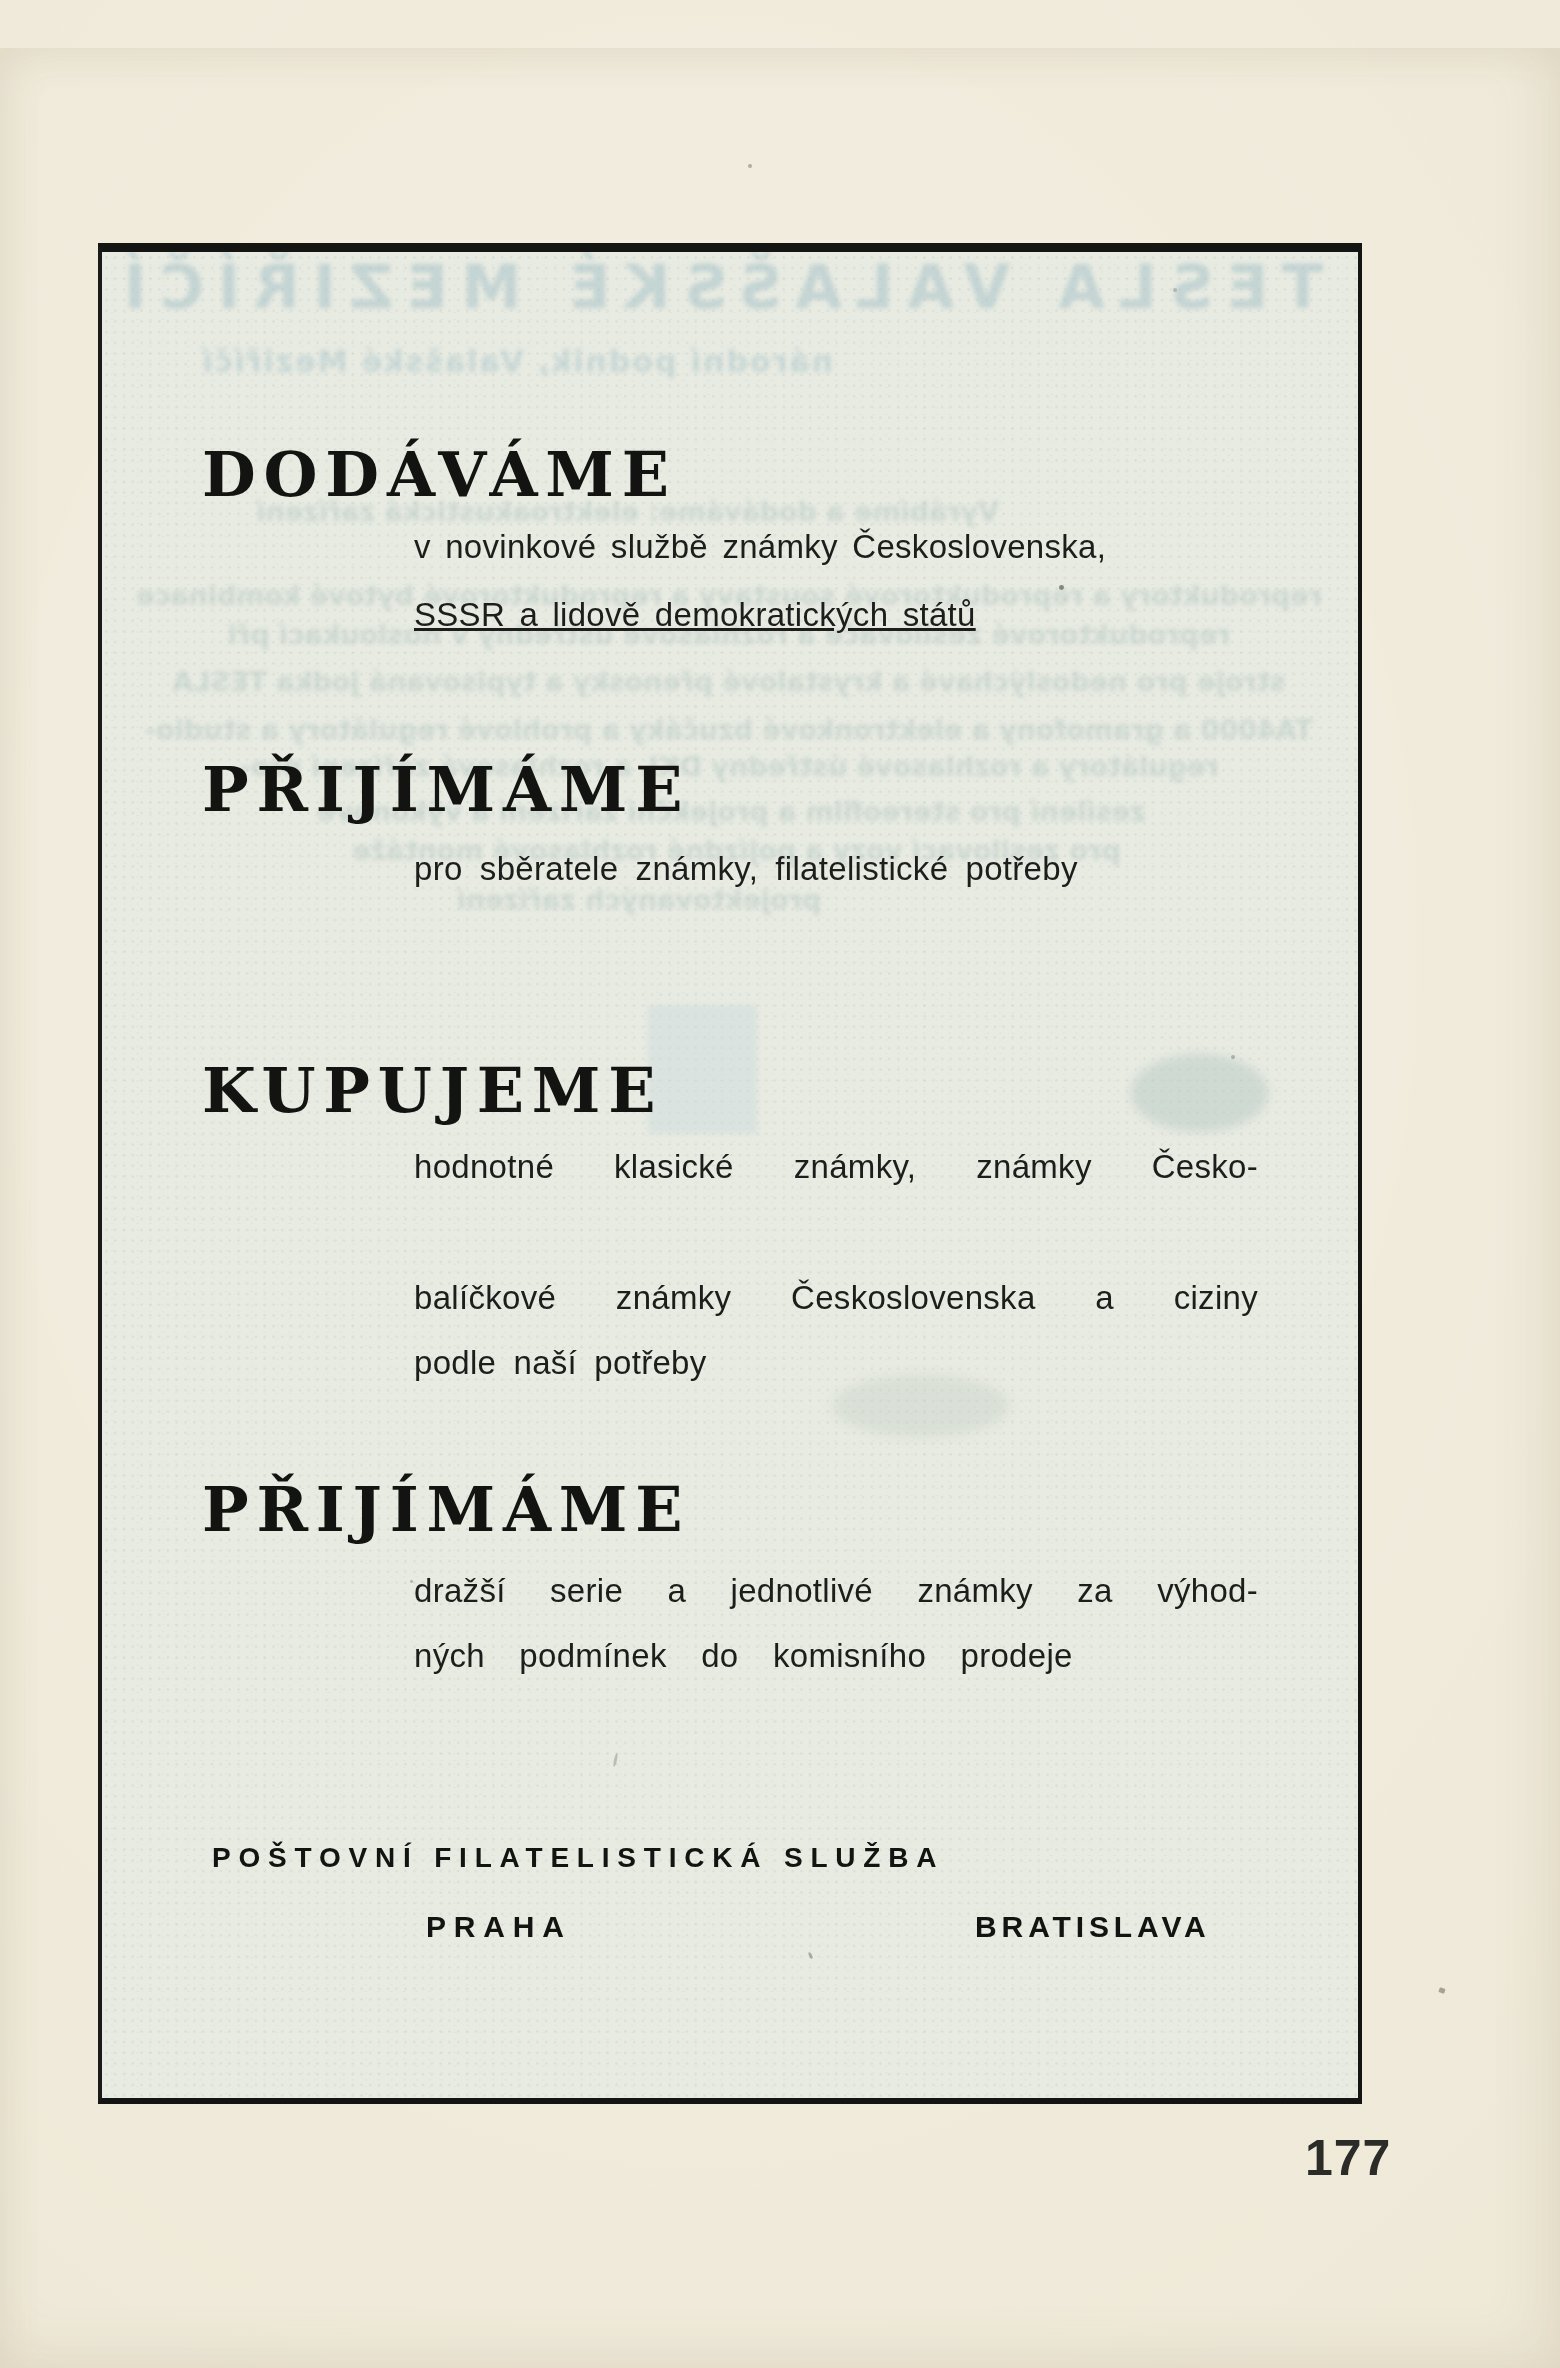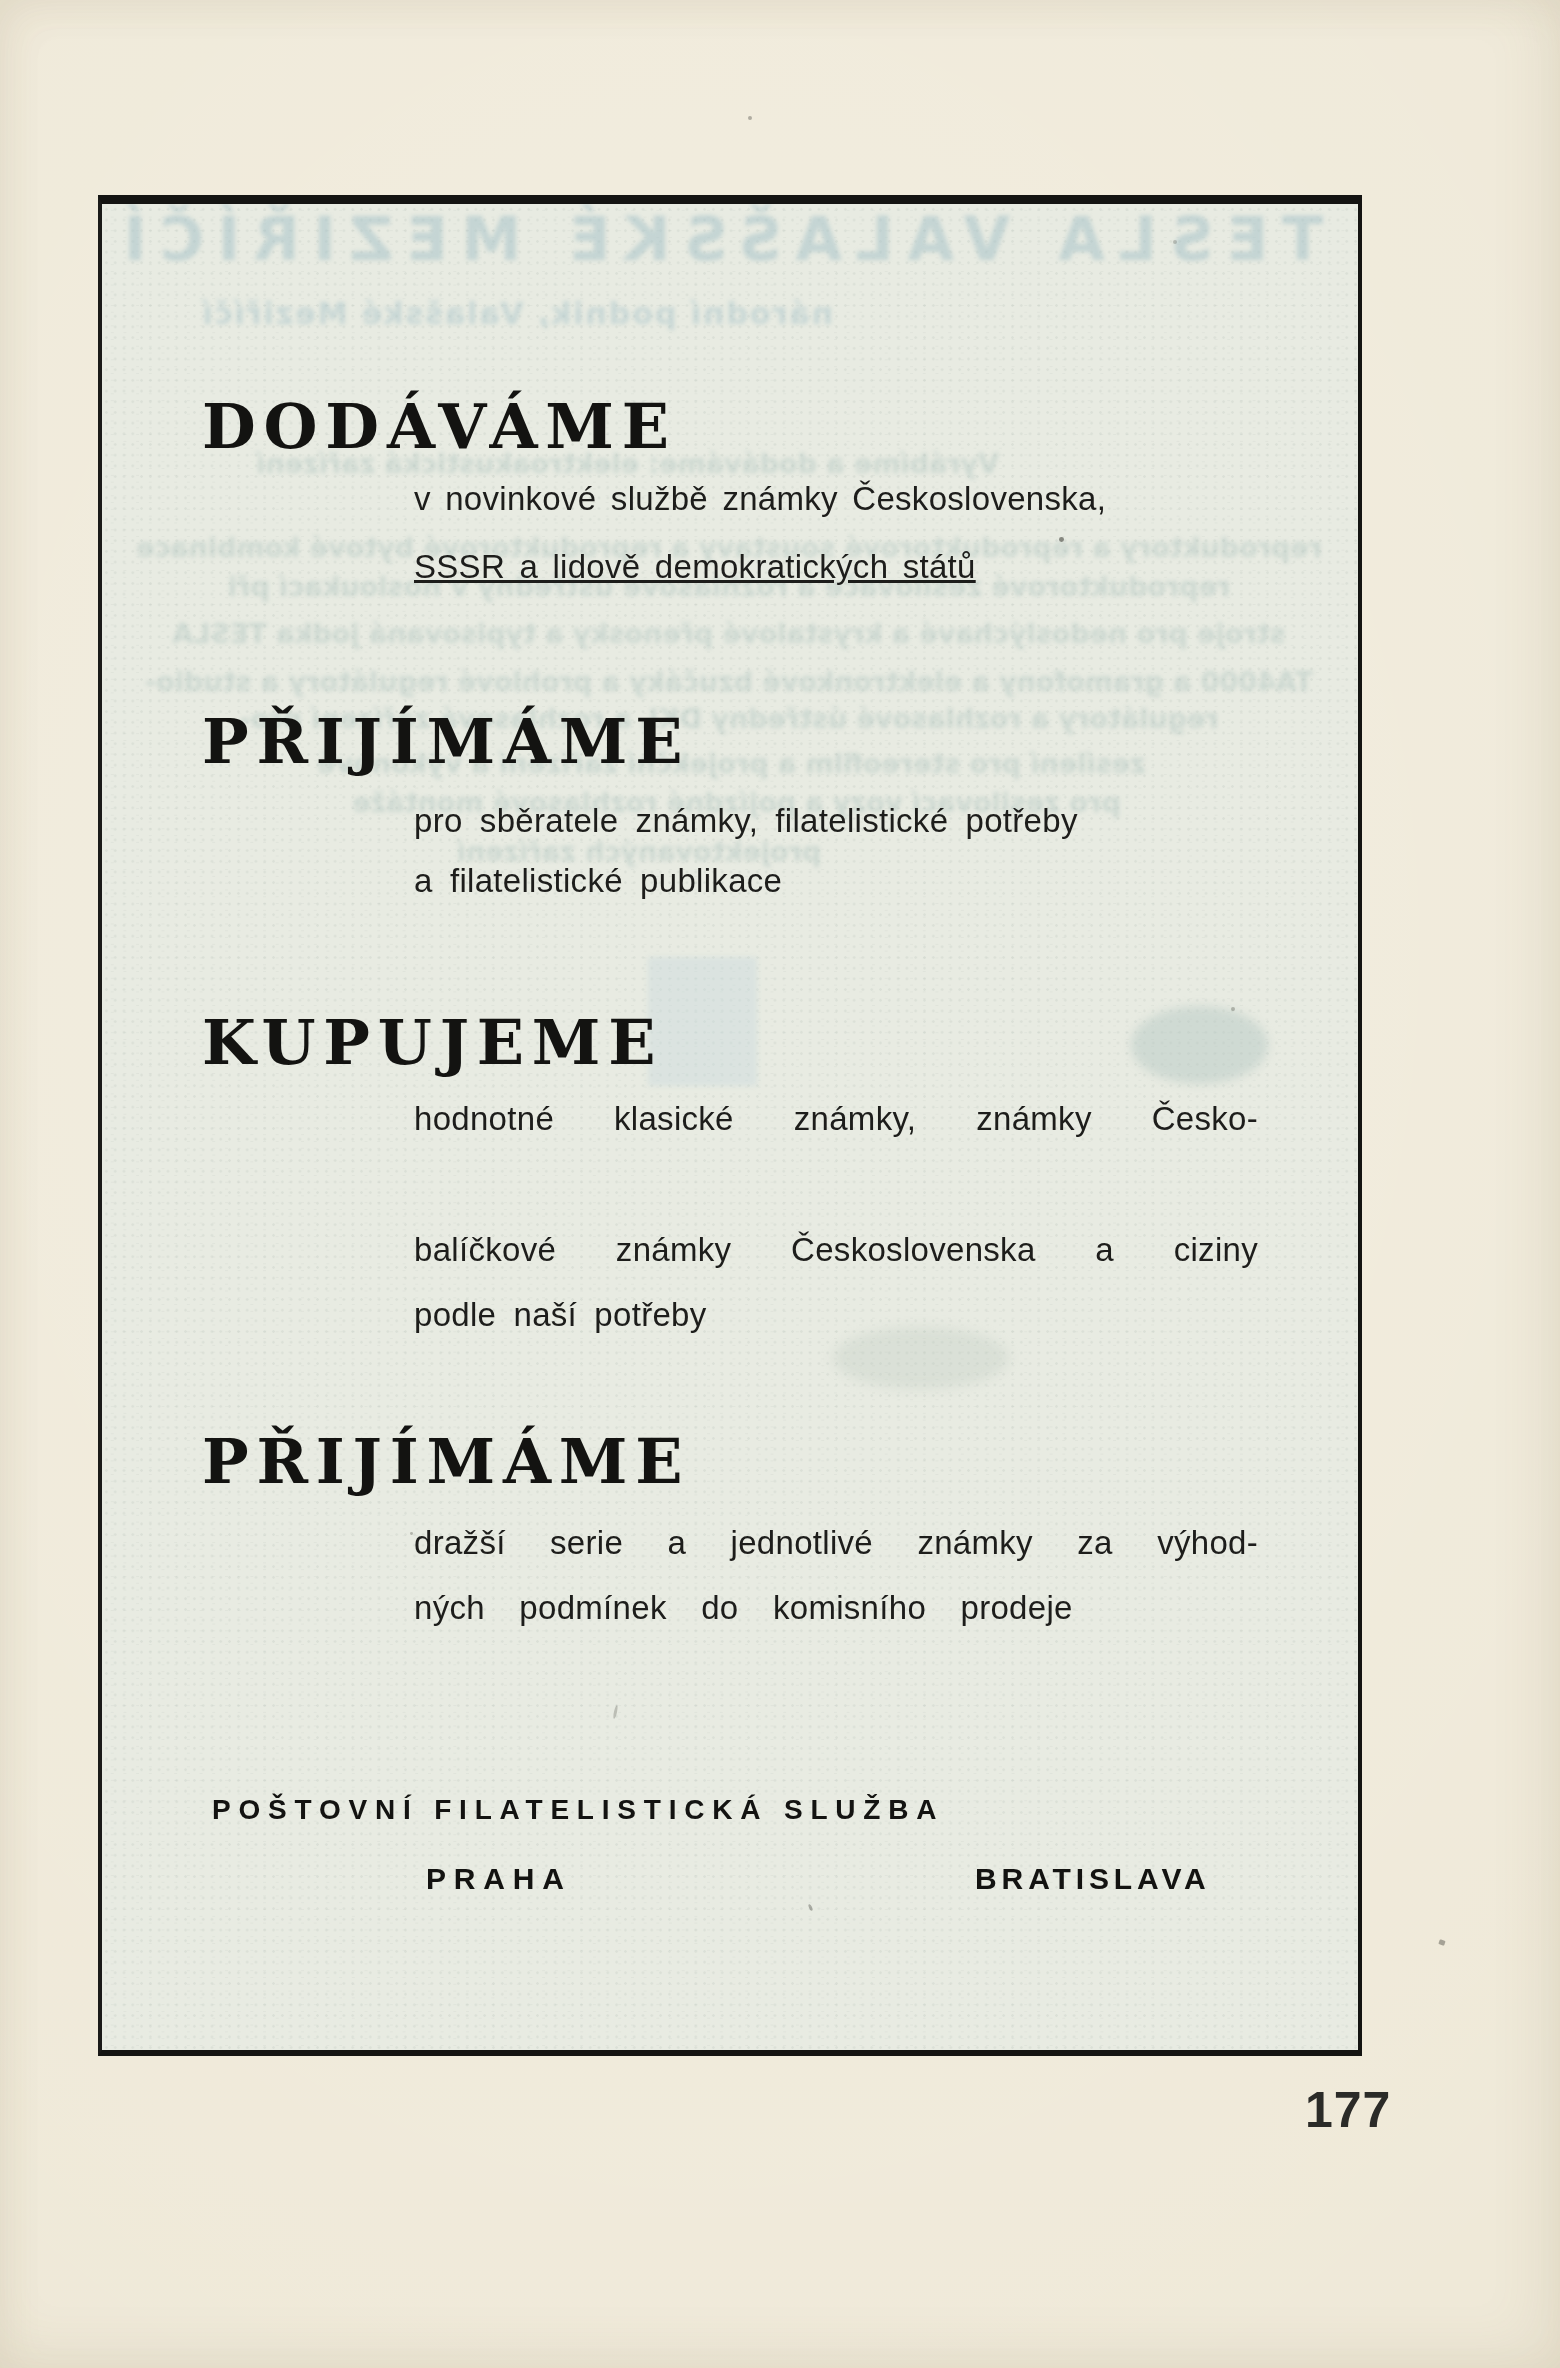--- a/index.html
+++ b/index.html
@@ -5,21 +5,21 @@
   html,body{margin:0;padding:0;}
   body{
     width:1560px;height:2369px;position:relative;overflow:hidden;
     background:
       radial-gradient(ellipse 140% 120% at 45% 40%, rgba(255,255,255,.25), rgba(0,0,0,0) 60%),
       #efe9d8;
     font-family:"Liberation Sans", sans-serif;
     color:#161616;
   }
   .scan{position:absolute;inset:0;
-    box-shadow:inset -13.7px -11.7px 59px rgba(120,100,55,.10), inset 9.8px 7.8px 39px rgba(120,100,55,.06);}
+    box-shadow:inset -13.7px -11.7px 59px rgba(120,100,55,.10), inset 9.8px 7.8px 39px rgba(120,100,55,.06);margin-top:48px;}
   
   .ad-box{
     position:absolute;left:98px;top:195px;width:1264px;height:1861px;
     box-sizing:border-box;
     border-top:9.8px solid #141412;
     border-left:4.9px solid #1a1a18;
     border-right:4.9px solid #141412;
     border-bottom:6.8px solid #141412;
     background:
       radial-gradient(rgba(110,130,122,.10) 1px, transparent 1.4px),
@@ -128,21 +128,20 @@
     <div class="ghost-rect"></div>
     <div class="ghost-blob"></div>
     <div class="ghost-smudge"></div>
 
     <div class="heading h-dodavame">DODÁVÁME</div>
     <div class="bline ws1 p1a">v novinkové službě známky Československa,</div>
     <div class="bline ws1 p1b">SSSR a lidově demokratických států</div>
 
     <div class="heading h-nabizime">PŘIJÍMÁME</div>
     <div class="bline ws2 p2a">pro sběratele známky, filatelistické potřeby</div>
-    <div class="bline ws2 p2b">a filatelistické publikace</div>
 
     <div class="heading h-kupujeme">KUPUJEME</div>
     <div class="bline j p3a">hodnotné klasické známky, známky Česko-</div>
     <div class="bline j p3c">balíčkové známky Československa a ciziny</div>
     <div class="bline ws2 p3d">podle naší potřeby</div>
 
     <div class="heading h-prijimame">PŘIJÍMÁME</div>
     <div class="bline j p4a">dražší serie a jednotlivé známky za výhod-</div>
     <div class="bline ws3 p4b">ných podmínek do komisního prodeje</div>
 

